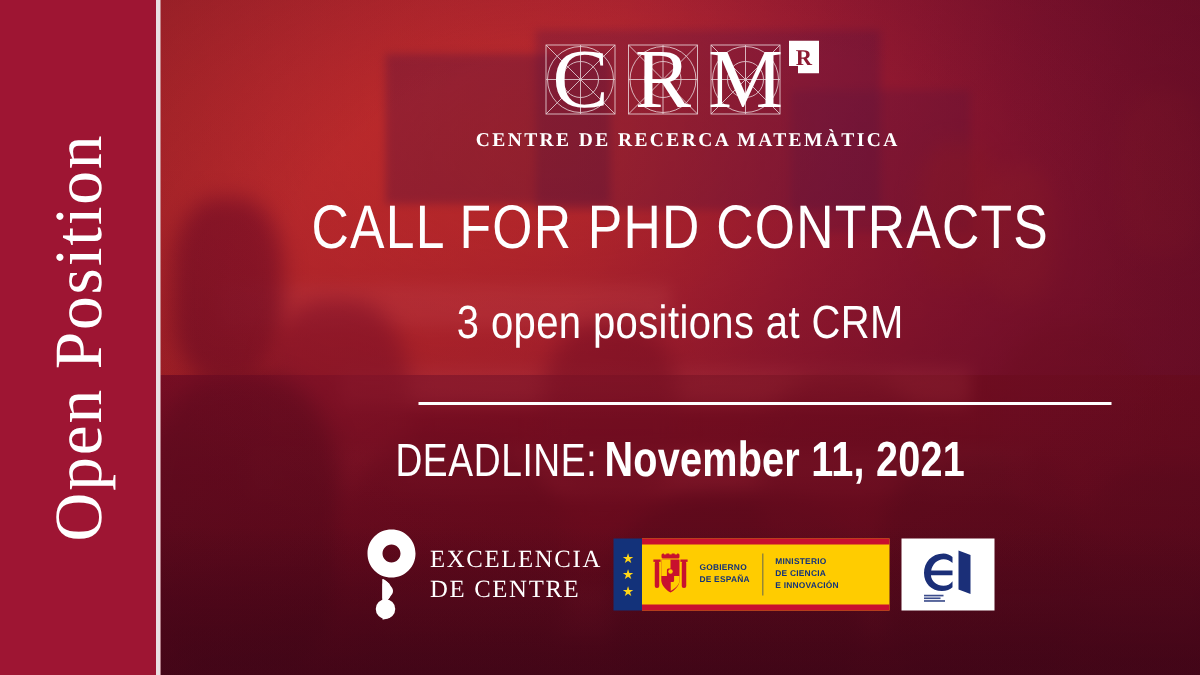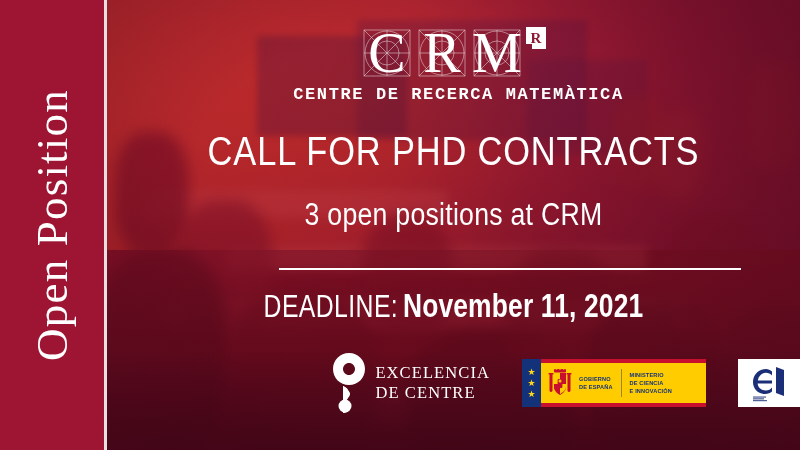--- a/index.html
+++ b/index.html
@@ -155,25 +155,25 @@
   .crm-sup {
     position: relative;
     width: 20px;
     height: 22px;
     margin-left: 3px;
     margin-top: 1px;
   }
   .crm-tagline {
     margin-top: 5px;
     color: #ffffff;
-    font-size: 17px;
+    font-size: 13px;
     font-weight: bold;
     letter-spacing: 1.6px;
     white-space: nowrap;
-    font-family: Liberation Mono, monospace;
+    font-family: Liberation Serif, serif;
     margin-left: 10px;
   }
 
   
   .headline {
     position: absolute;
     left: 0; right: 0;
     top: 128px;
     text-align: center;
     color: #ffffff;
@@ -231,22 +231,22 @@
     margin-left: 6px;
   }
 
   
   .footer {
     position: absolute;
     left: 0; right: 0;
     top: 352px;
     display: flex;
     align-items: center;
-    justify-content: flex-end;
-    gap: 32px;
+    justify-content: center;
+    gap: 8px;
   }
 
   
   .maeztu {
     display: flex;
     align-items: center;
     gap: 9px;
   }
   .maeztu-mark { width: 34px; height: 62px; }
   .maeztu-text {

